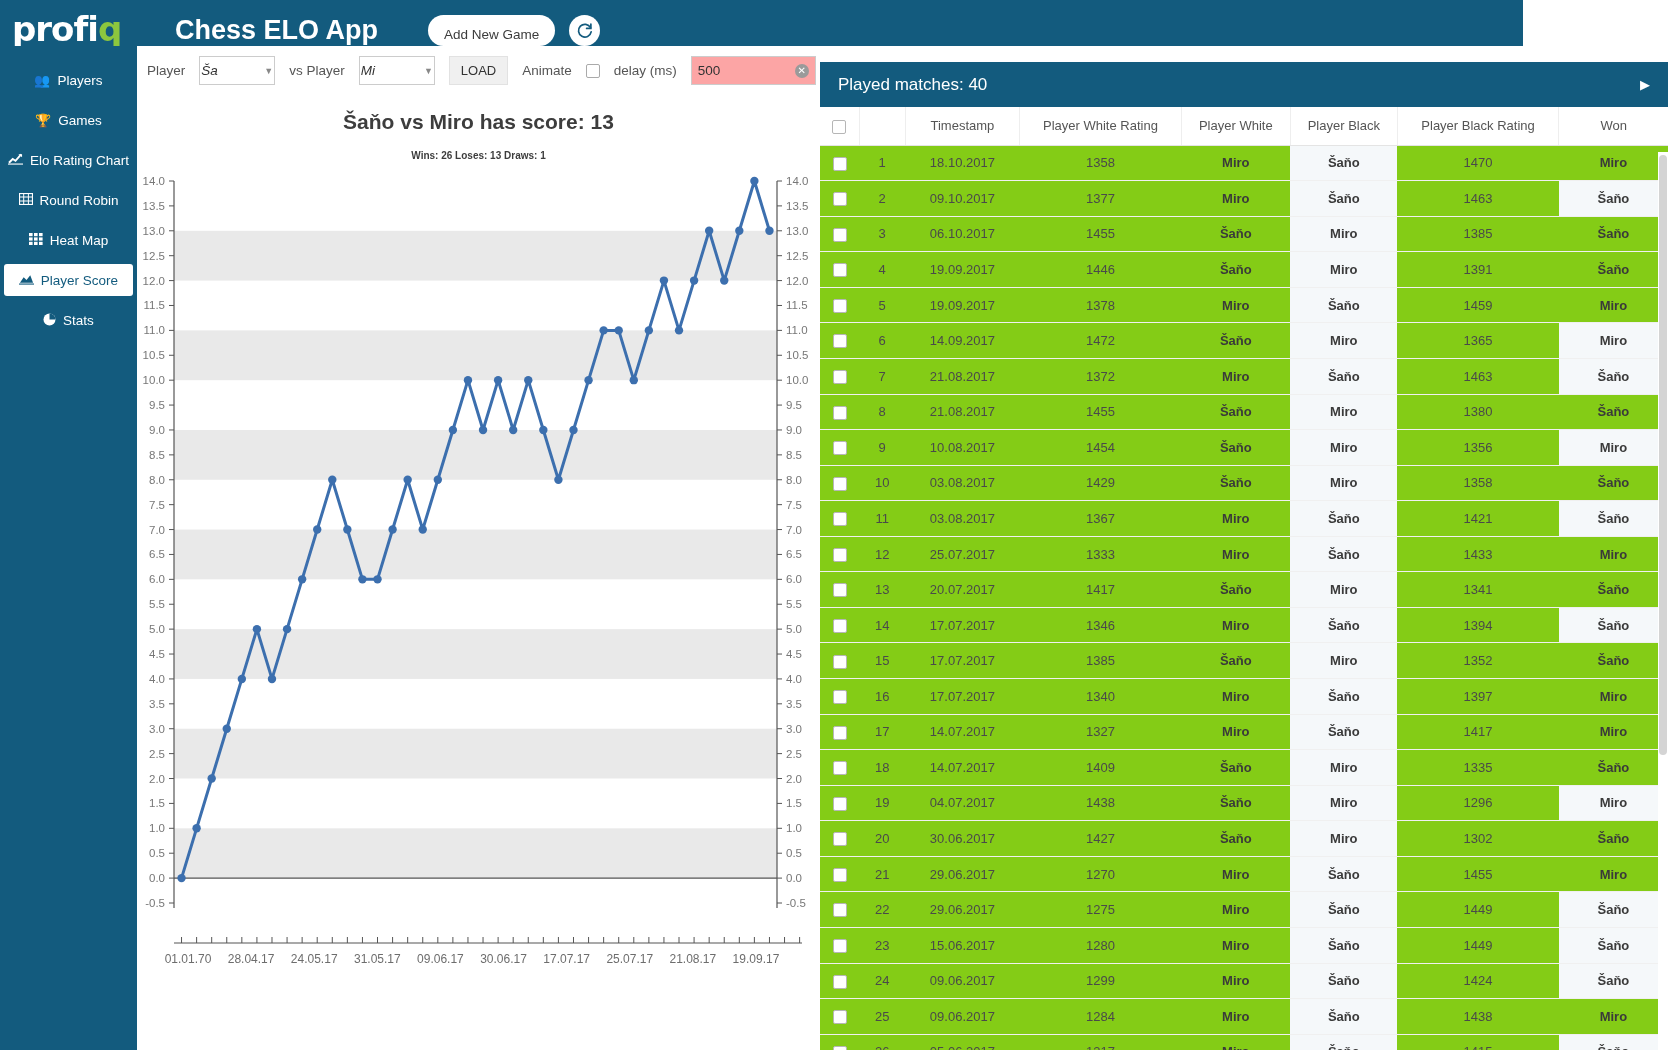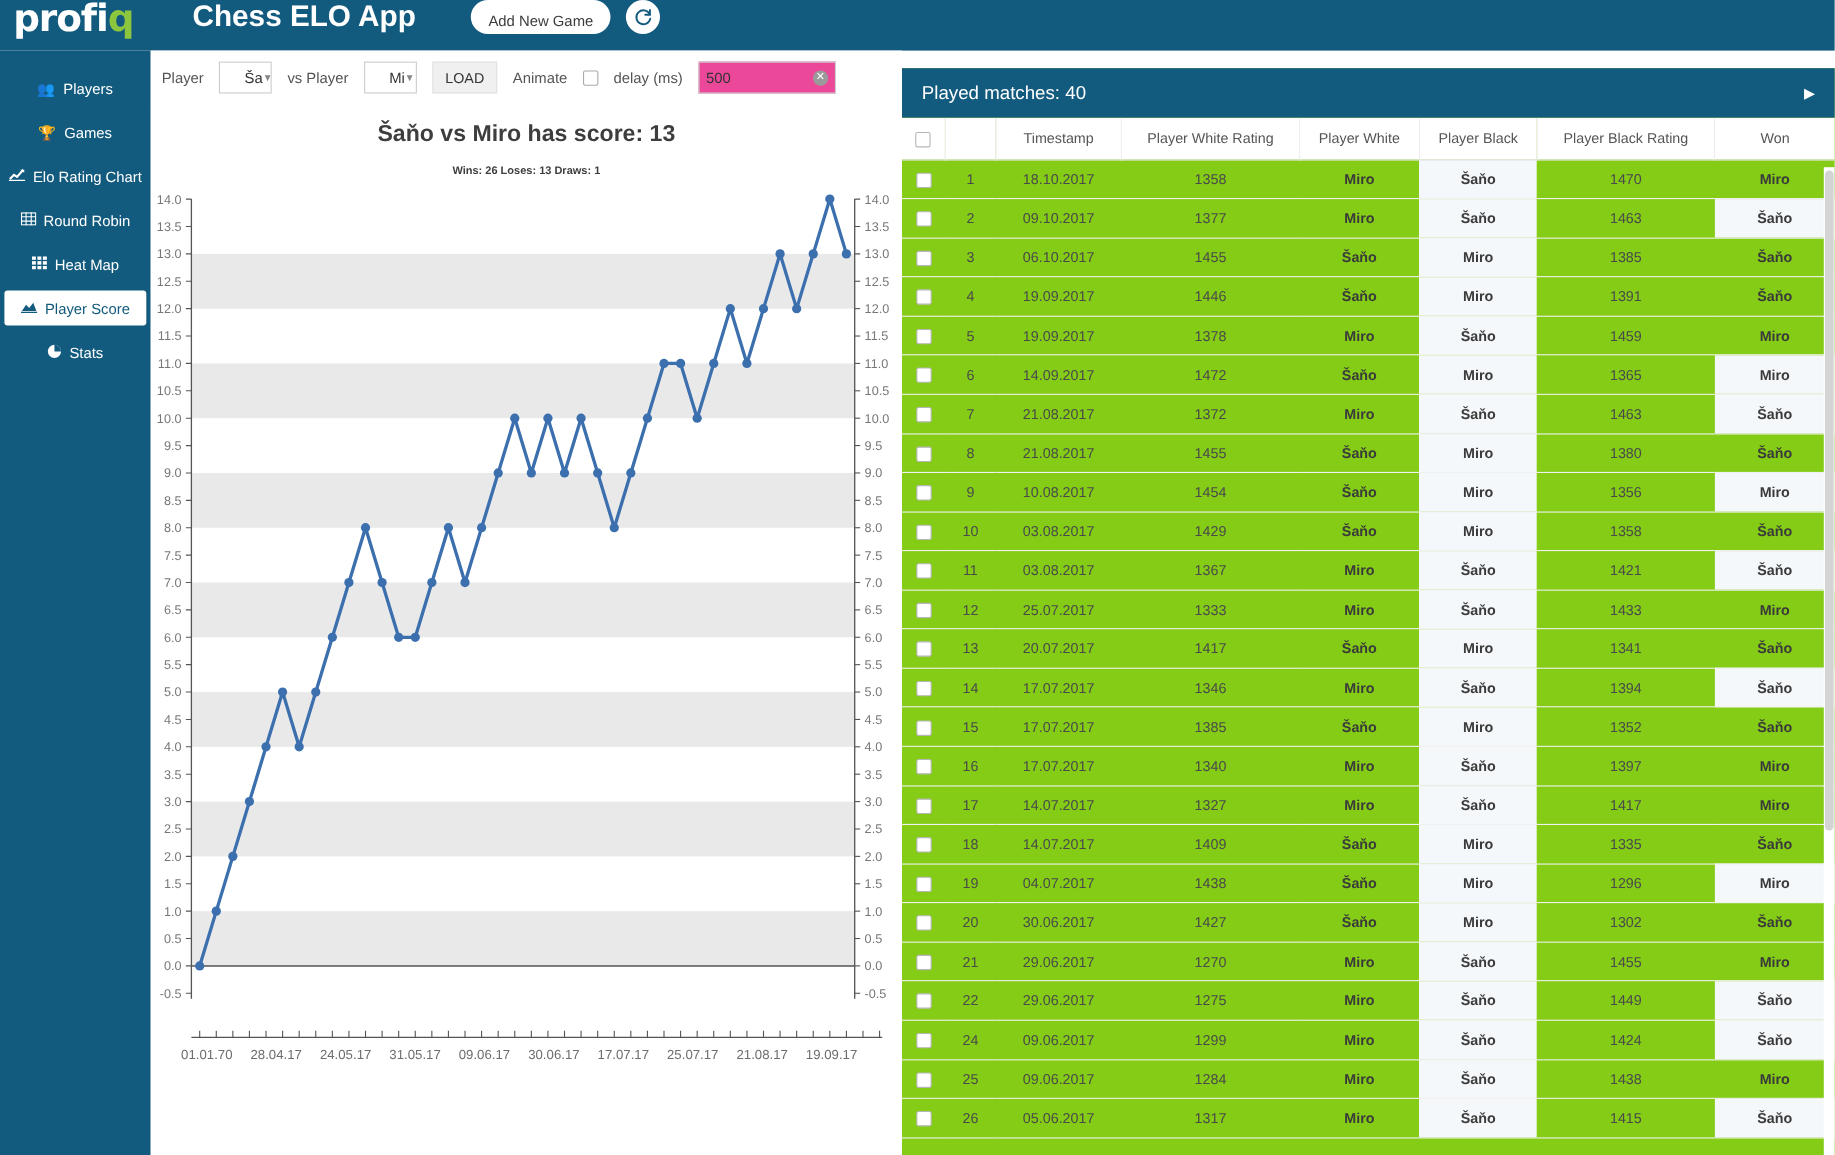--- a/index.html
+++ b/index.html
@@ -6,23 +6,23 @@
   html, body {
     width: 1668px; height: 1050px;
     font-family: "Liberation Sans", sans-serif;
     overflow: hidden;
     background: #ffffff;
   }
   #app { position: relative; width: 1668px; height: 1050px; }
 
   
   .topbar {
-    position: absolute; left: 0; top: 0; width: 1668px; height: 46px;
+    position: absolute; left: 0; top: 0; width: 1523px; height: 46px;
     background: #135b7e;
-    display: flex; align-items: flex-start;
+    display: flex; align-items: flex-end;
   }
   .logo {
     width: 137px; padding-left: 12px;
     font-size: 34px; font-weight: bold; color: #ffffff;
     letter-spacing: -1px; line-height: 1;
     font-family: "DejaVu Sans", sans-serif;
   }
   .logo .q-accent { color: #8cc63e; }
   .app-title {
     font-size: 27px; font-weight: bold; color: #ffffff;
@@ -66,42 +66,42 @@
   .toolbar {
     position: absolute; left: 137px; top: 46px;
     width: 683px; height: 50px;
     background: #ffffff;
     display: flex; align-items: center;
     padding-left: 10px;
     border-bottom: 1px solid transparent;
   }
   .tb-label { font-size: 13.5px; color: #555; margin-right: 14px; }
   .tb-select {
-    width: 48px; height: 29px;
+    width: 76px; height: 29px;
     border: 1px solid #cccccc; background: #fff;
     display: flex; align-items: center; justify-content: space-between;
-    padding: 0 22px; font-size: 13.5px; color: #333;
-    cursor: pointer; margin-right: 14px;
+    padding: 0 1px; font-size: 13.5px; color: #333;
+    cursor: pointer; margin-right: 14px; font-style: italic;
   }
   .caret { color: #888; font-size: 9px; }
   .load-btn {
     height: 29px; padding: 0 11px;
     background: #f0f0f0; border: 1px solid #e2e2e2;
     font-size: 13px; color: #333; cursor: pointer;
     margin-right: 14px; font-family: "Liberation Sans", sans-serif;
   }
   .tb-check {
     width: 14px; height: 14px; border: 1px solid #aaa;
     background: #fff; margin-right: 14px; cursor: pointer;
     border-radius: 2px;
   }
   .delay-box {
     position: relative;
     width: 125px; height: 29px;
-    border: 1px solid #cccccc; background: #ec4899;
+    border: 1px solid #cccccc; background: #fca5a5;
     display: flex; align-items: center; padding: 0 6px;
     font-size: 13.5px; color: #333;
   }
   .delay-clear {
     position: absolute; right: 6px; top: 50%; transform: translateY(-50%);
     width: 14px; height: 14px; border-radius: 50%;
     background: #9a9a9a; color: #fff; font-size: 10px;
     display: flex; align-items: center; justify-content: center;
     cursor: pointer; line-height: 1;
   }
@@ -782,20 +782,30 @@
               <td>22</td>
               <td>29.06.2017</td>
               <td>1275</td>
               <td class="bold">Miro</td>
               <td class="bold shade">Šaňo</td>
               <td>1449</td>
               <td class="bold shade">Šaňo</td>
             </tr>
             <tr>
               <td><span class="row-check"></span></td>
+              <td>23</td>
+              <td>15.06.2017</td>
+              <td>1280</td>
+              <td class="bold">Miro</td>
+              <td class="bold shade">Šaňo</td>
+              <td>1449</td>
+              <td class="bold shade">Šaňo</td>
+            </tr>
+            <tr>
+              <td><span class="row-check"></span></td>
               <td>24</td>
               <td>09.06.2017</td>
               <td>1299</td>
               <td class="bold">Miro</td>
               <td class="bold shade">Šaňo</td>
               <td>1424</td>
               <td class="bold shade">Šaňo</td>
             </tr>
             <tr>
               <td><span class="row-check"></span></td>

